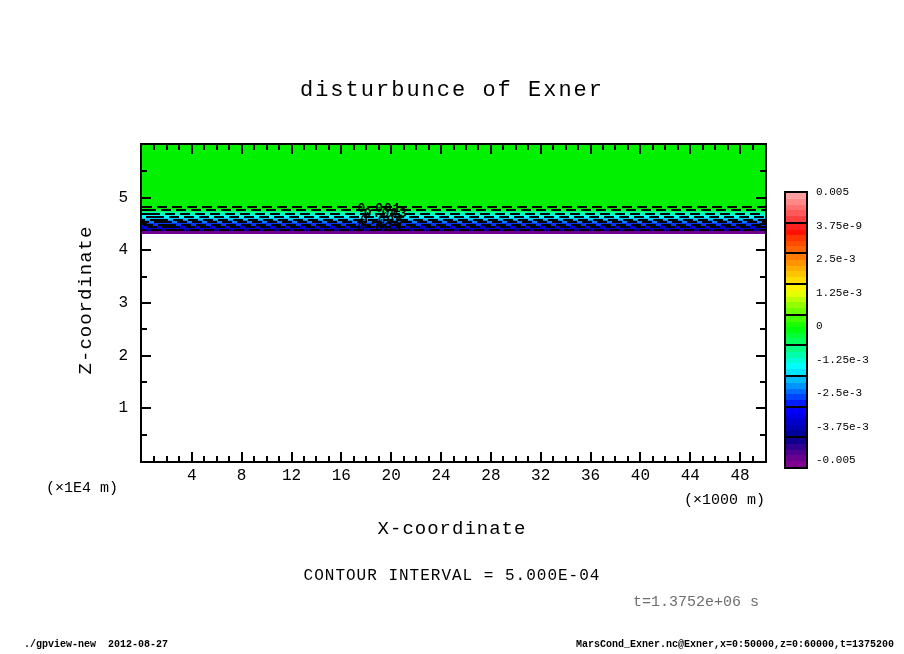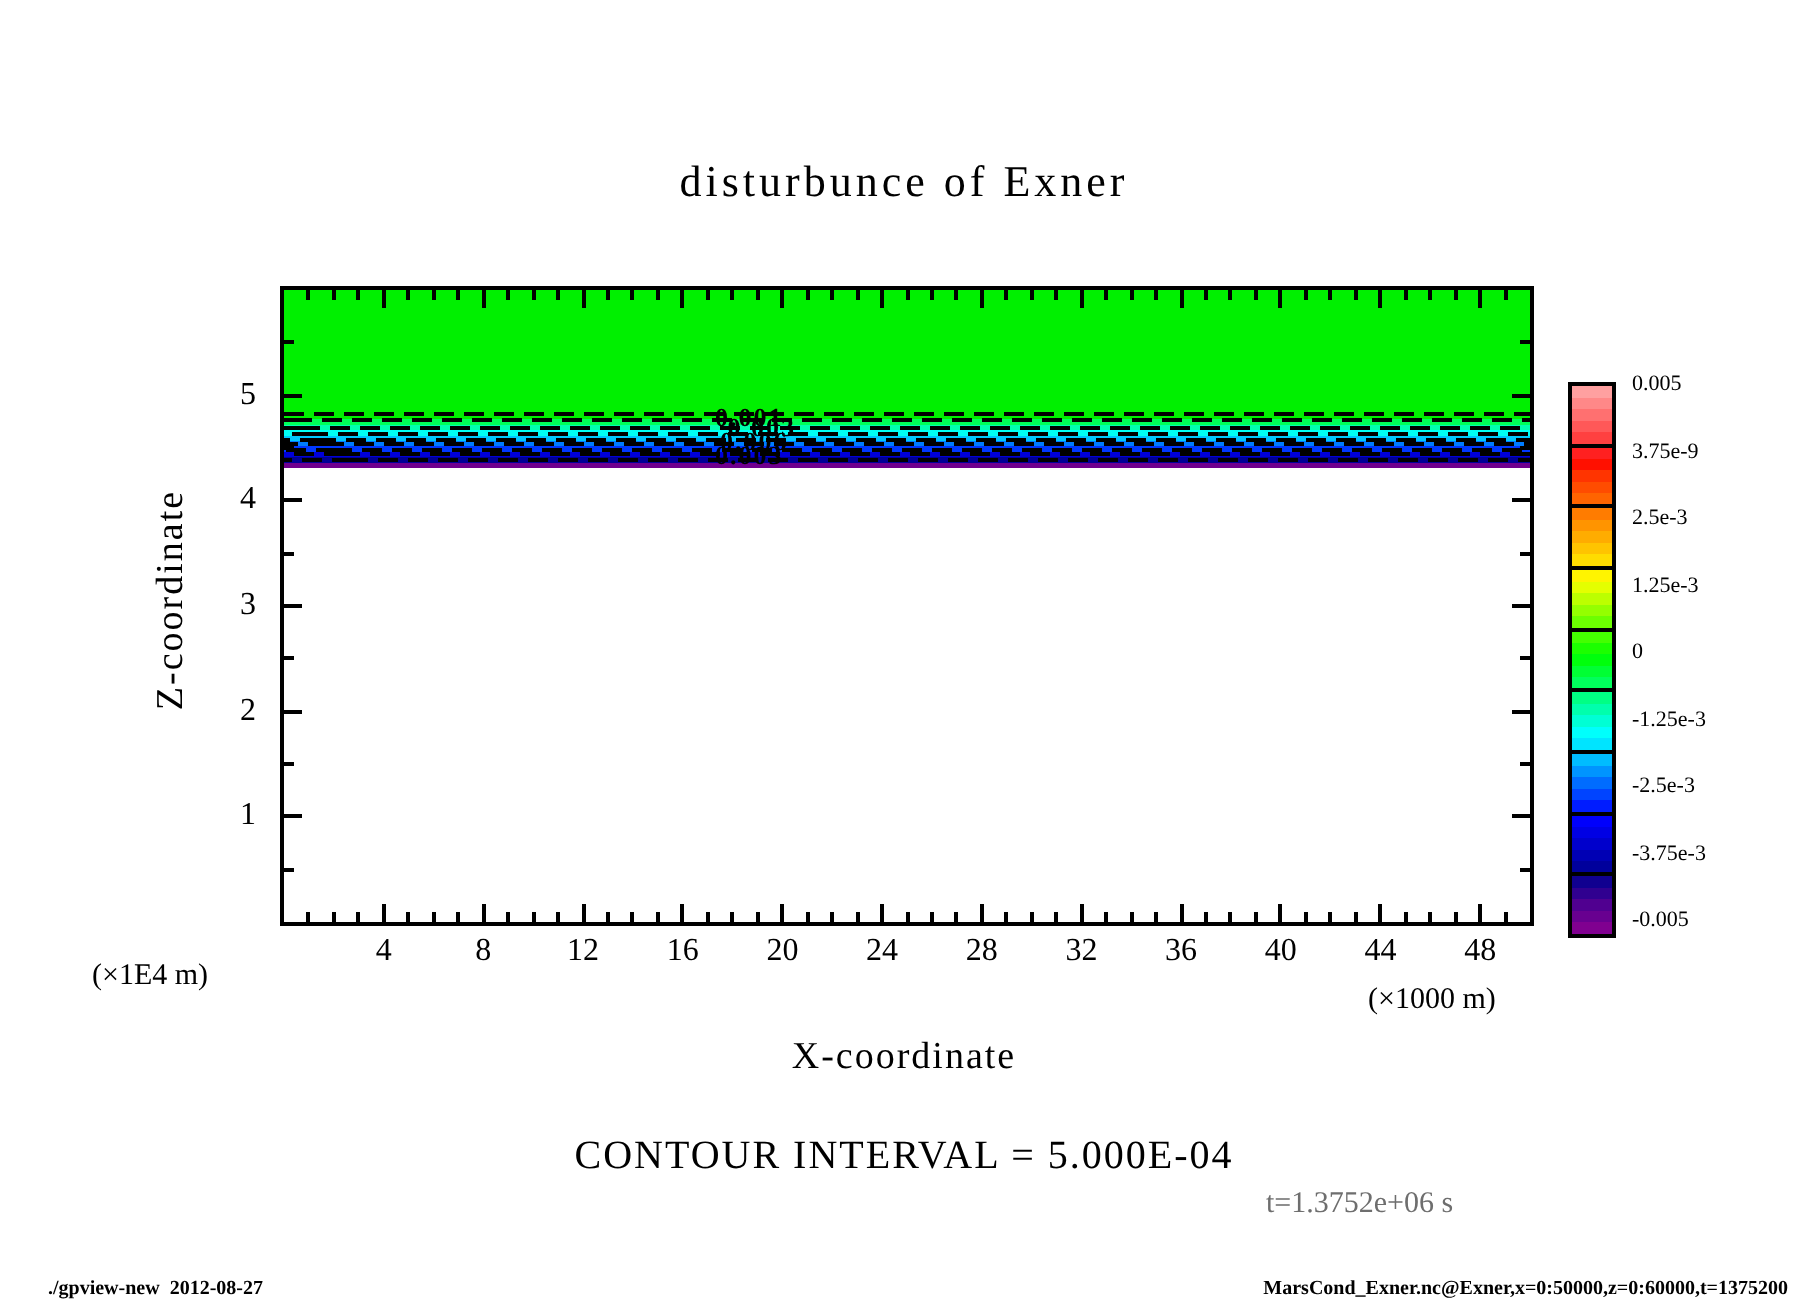--- a/index.html
+++ b/index.html
@@ -1,18 +1,18 @@
 <!DOCTYPE html>
 <html><head>
 <meta charset="utf-8">
 <style>
   html,body{margin:0;padding:0;background:#fff;}
   .canvas{
     position:relative;width:904px;height:654px;background:#ffffff;
-    font-family:Liberation Serif, serif;color:#000;
+    font-family:Liberation Mono, monospace;color:#000;
     overflow:hidden;
   }
   .title{
     position:absolute;top:78px;left:0;width:904px;text-align:center;
     font-size:22px;letter-spacing:2px;white-space:pre;
   }
   .plot{
     position:absolute;left:140px;top:143px;width:627px;height:320px;
     border:2px solid #000;box-sizing:border-box;background:#fff;
   }
@@ -47,21 +47,21 @@
     border:2px solid #000;box-sizing:border-box;display:flex;flex-direction:column;
   }
   .cb-box{flex:1 1 0;box-sizing:border-box;}
   .cb-box.divided{border-bottom:2px solid #000;}
   .cb-label{
     position:absolute;left:816px;font-size:11px;transform:translateY(-50%);
     white-space:pre;
   }
   .contour-interval{
     position:absolute;top:567px;left:0;width:904px;text-align:center;
-    font-size:20px;letter-spacing:1px;white-space:pre;
+    font-size:16px;letter-spacing:1px;white-space:pre;
   }
   .time-note{
     position:absolute;left:633px;top:594px;font-size:15px;color:#6e6e6e;
     white-space:pre;
   }
   .footer-left{
     position:absolute;left:24px;top:639px;font-size:10px;font-weight:bold;
     white-space:pre;
   }
   .footer-right{

